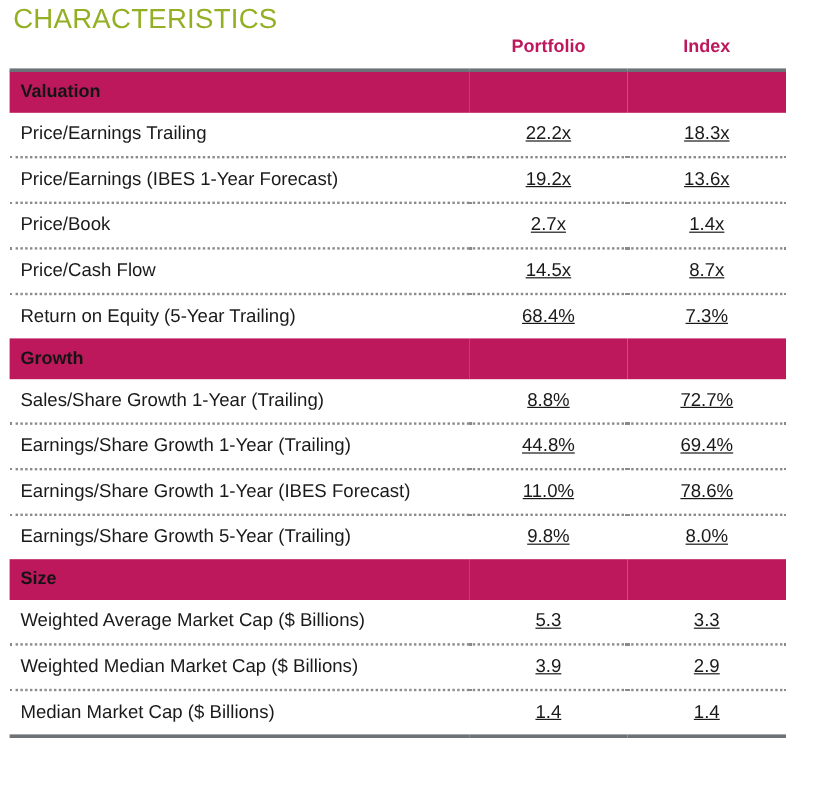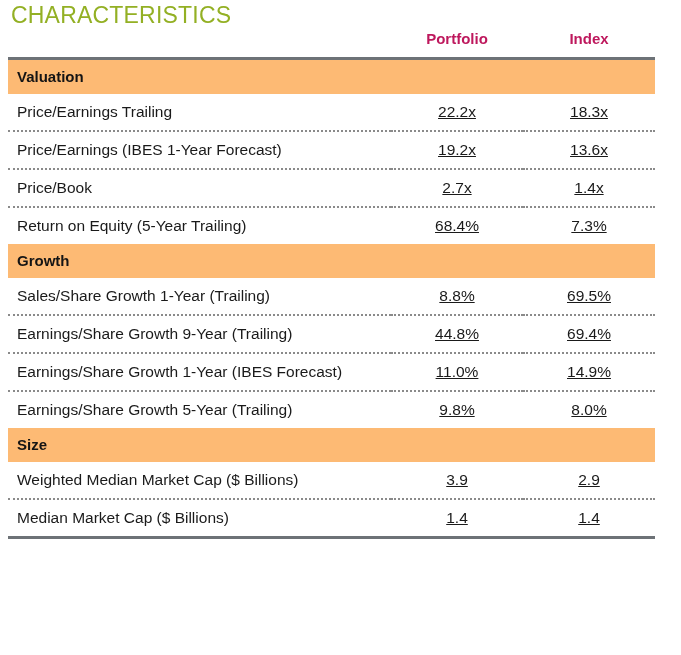--- a/index.html
+++ b/index.html
@@ -60,21 +60,21 @@
   .thead-row th.label-head {
     text-align: left;
     padding-left: 9px;
   }
   .thead-row th.ruled {
     border-bottom: 3px solid #6d7277;
   }
 
   
   tr.group td {
-    background: #fdba74;
+    background: #be185d;
     font-size: 15px;
     font-weight: bold;
     color: #141414;
     padding: 8px 0 9px 0;
     border: 0;
   }
   tr.group td.g-label { padding-left: 9px; }
 
   
   tr.data td {
@@ -134,56 +134,66 @@
         <tr class="data">
           <td class="d-label">Price/Earnings (IBES 1-Year Forecast)</td>
           <td class="d-val">19.2x</td>
           <td class="d-val">13.6x</td>
         </tr>
         <tr class="data">
           <td class="d-label">Price/Book</td>
           <td class="d-val">2.7x</td>
           <td class="d-val">1.4x</td>
         </tr>
+        <tr class="data">
+          <td class="d-label">Price/Cash Flow</td>
+          <td class="d-val">14.5x</td>
+          <td class="d-val">8.7x</td>
+        </tr>
         <tr class="data no-rule">
           <td class="d-label">Return on Equity (5-Year Trailing)</td>
           <td class="d-val">68.4%</td>
           <td class="d-val">7.3%</td>
         </tr>
         <tr class="group">
           <td class="g-label">Growth</td>
           <td></td>
           <td></td>
         </tr>
         <tr class="data">
           <td class="d-label">Sales/Share Growth 1-Year (Trailing)</td>
           <td class="d-val">8.8%</td>
-          <td class="d-val">69.5%</td>
-        </tr>
-        <tr class="data">
-          <td class="d-label">Earnings/Share Growth 9-Year (Trailing)</td>
+          <td class="d-val">72.7%</td>
+        </tr>
+        <tr class="data">
+          <td class="d-label">Earnings/Share Growth 1-Year (Trailing)</td>
           <td class="d-val">44.8%</td>
           <td class="d-val">69.4%</td>
         </tr>
         <tr class="data">
           <td class="d-label">Earnings/Share Growth 1-Year (IBES Forecast)</td>
           <td class="d-val">11.0%</td>
-          <td class="d-val">14.9%</td>
+          <td class="d-val">78.6%</td>
         </tr>
         <tr class="data no-rule">
           <td class="d-label">Earnings/Share Growth 5-Year (Trailing)</td>
           <td class="d-val">9.8%</td>
           <td class="d-val">8.0%</td>
         </tr>
         <tr class="group">
           <td class="g-label">Size</td>
           <td></td>
           <td></td>
         </tr>
         <tr class="data">
+          <td class="d-label">Weighted Average Market Cap ($ Billions)</td>
+          <td class="d-val">5.3</td>
+          <td class="d-val">3.3</td>
+        </tr>
+        <tr class="data">
           <td class="d-label">Weighted Median Market Cap ($ Billions)</td>
           <td class="d-val">3.9</td>
           <td class="d-val">2.9</td>
         </tr>
         <tr class="data last">
           <td class="d-label">Median Market Cap ($ Billions)</td>
           <td class="d-val">1.4</td>
           <td class="d-val">1.4</td>
         </tr>
       </tbody>

